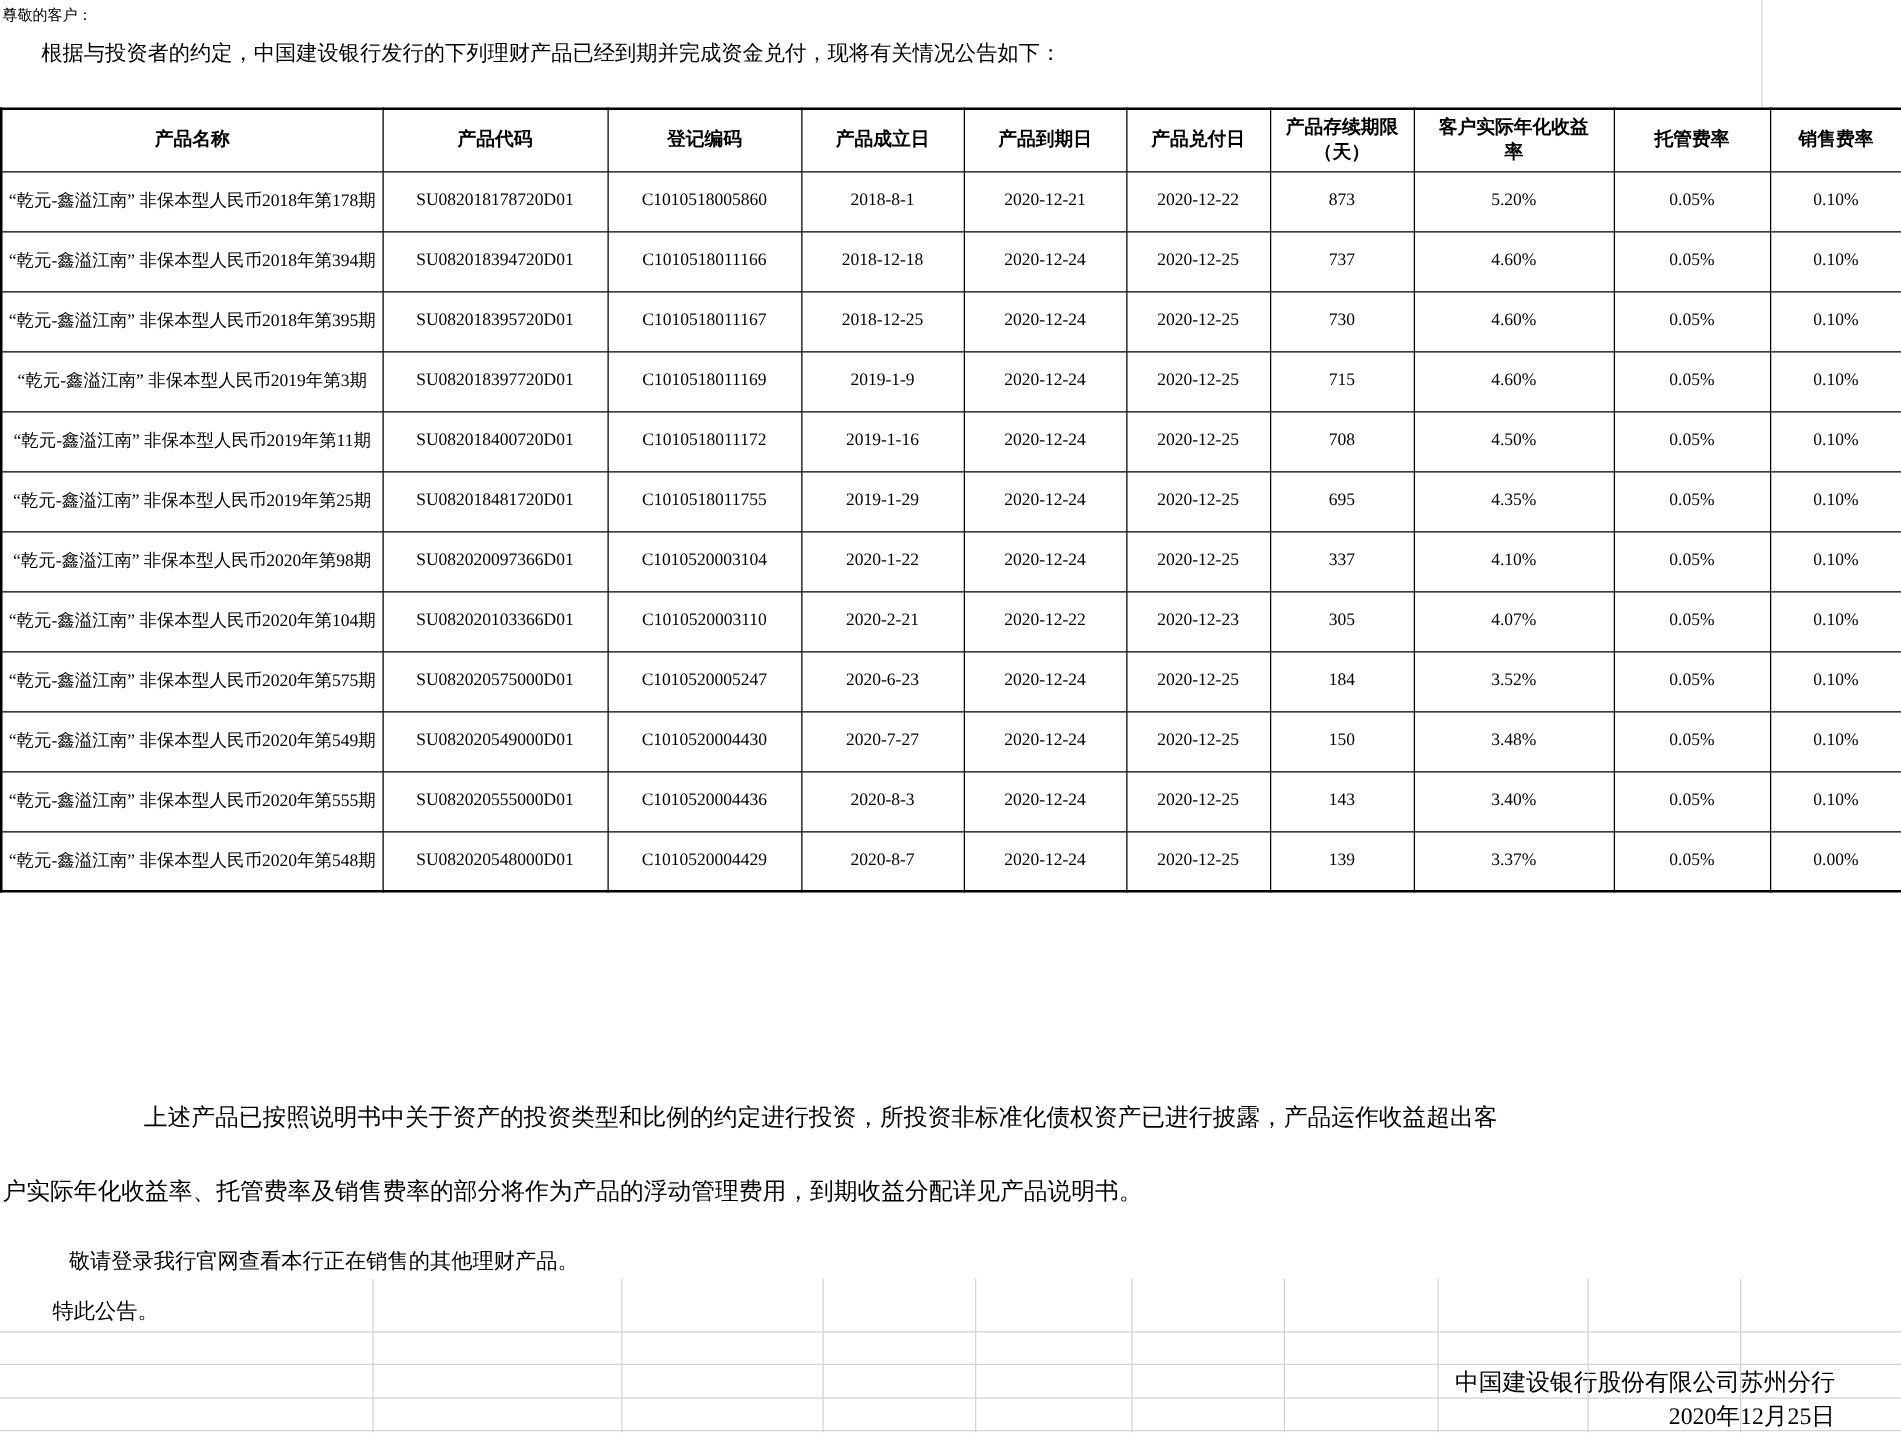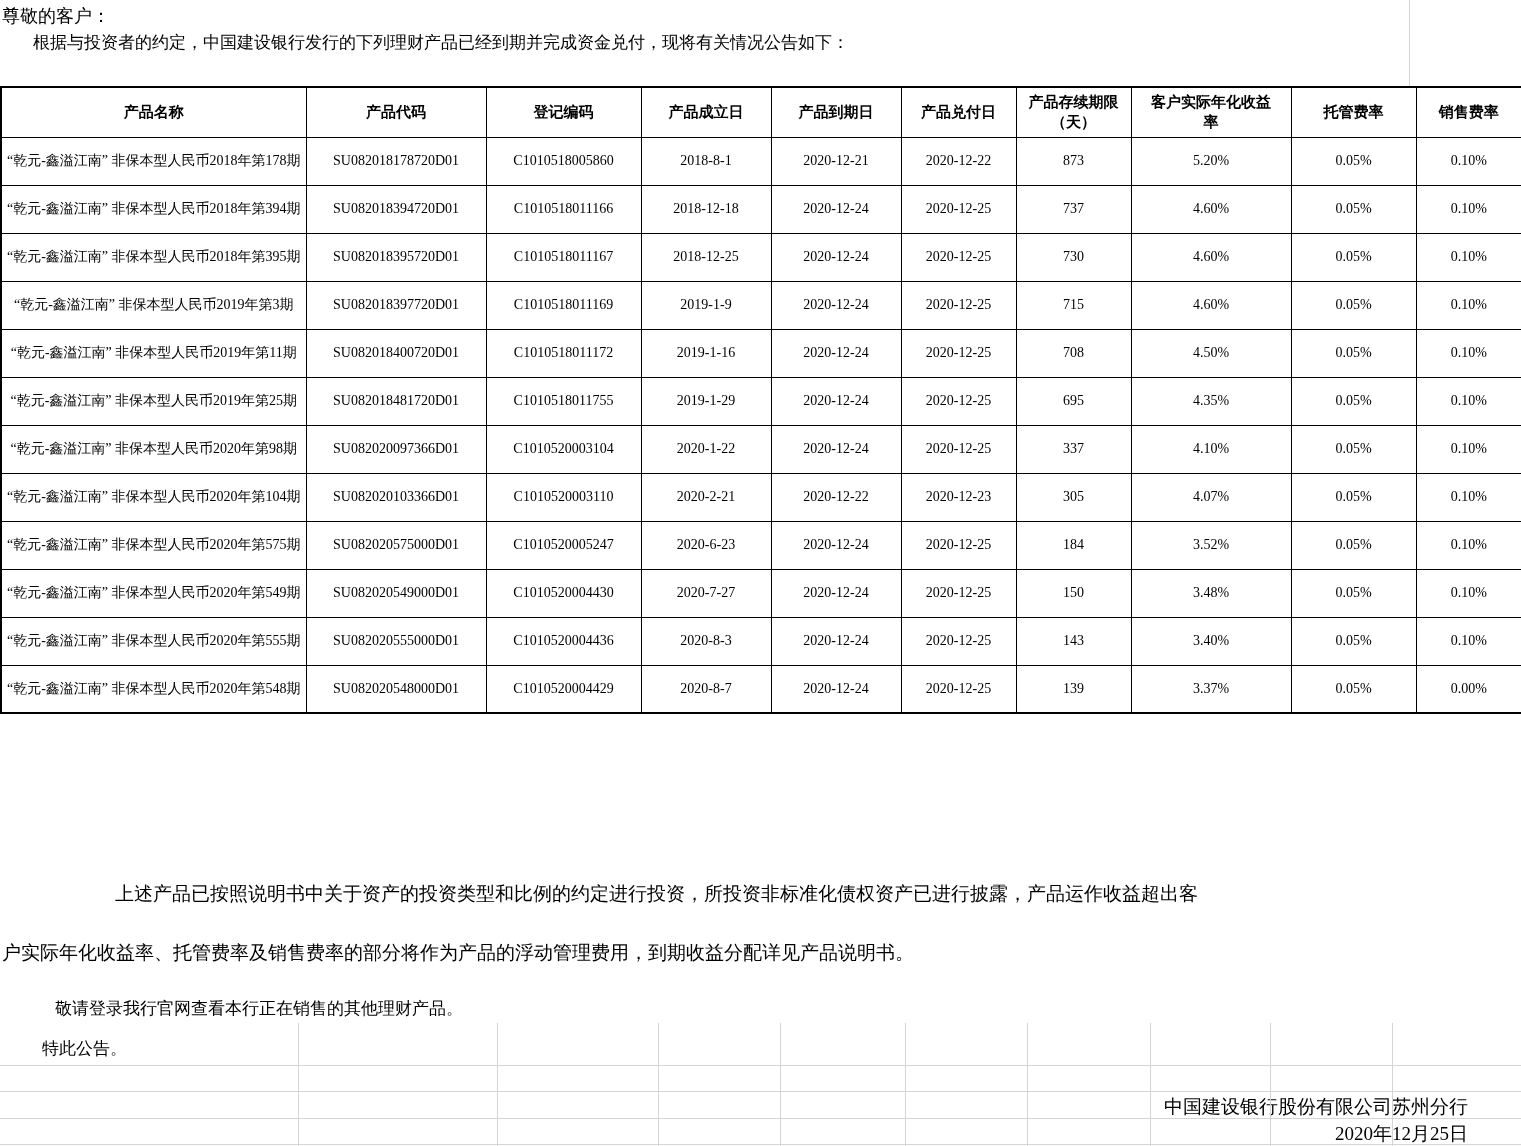--- a/index.html
+++ b/index.html
@@ -4,21 +4,21 @@
 <style>
   * { margin:0; padding:0; box-sizing:border-box; }
   html,body { background:#fff; }
   body {
     width:1521px; height:1146px; position:relative; overflow:hidden;
     font-family:"Liberation Serif","DejaVu Serif",serif; color:#000;
   }
   .abs { position:absolute; }
 
   
-  .salutation { left:2px; top:4px; font-size:18px; white-space:nowrap;font-family:Liberation Mono, monospace; }
+  .salutation { left:2px; top:4px; font-size:12px; white-space:nowrap;font-family:Liberation Mono, monospace; }
   .intro-body { left:33px; top:31px; font-size:17px; white-space:nowrap;text-align:right; }
 
   
   .vline { position:absolute; width:1px; background:#d4d4d4; }
   .hline { position:absolute; height:1px; background:#d4d4d4; left:0; width:1521px; }
 
   
   table.products {
     position:absolute; left:0; top:86px; width:1521px;
     border-collapse:collapse; table-layout:fixed;

